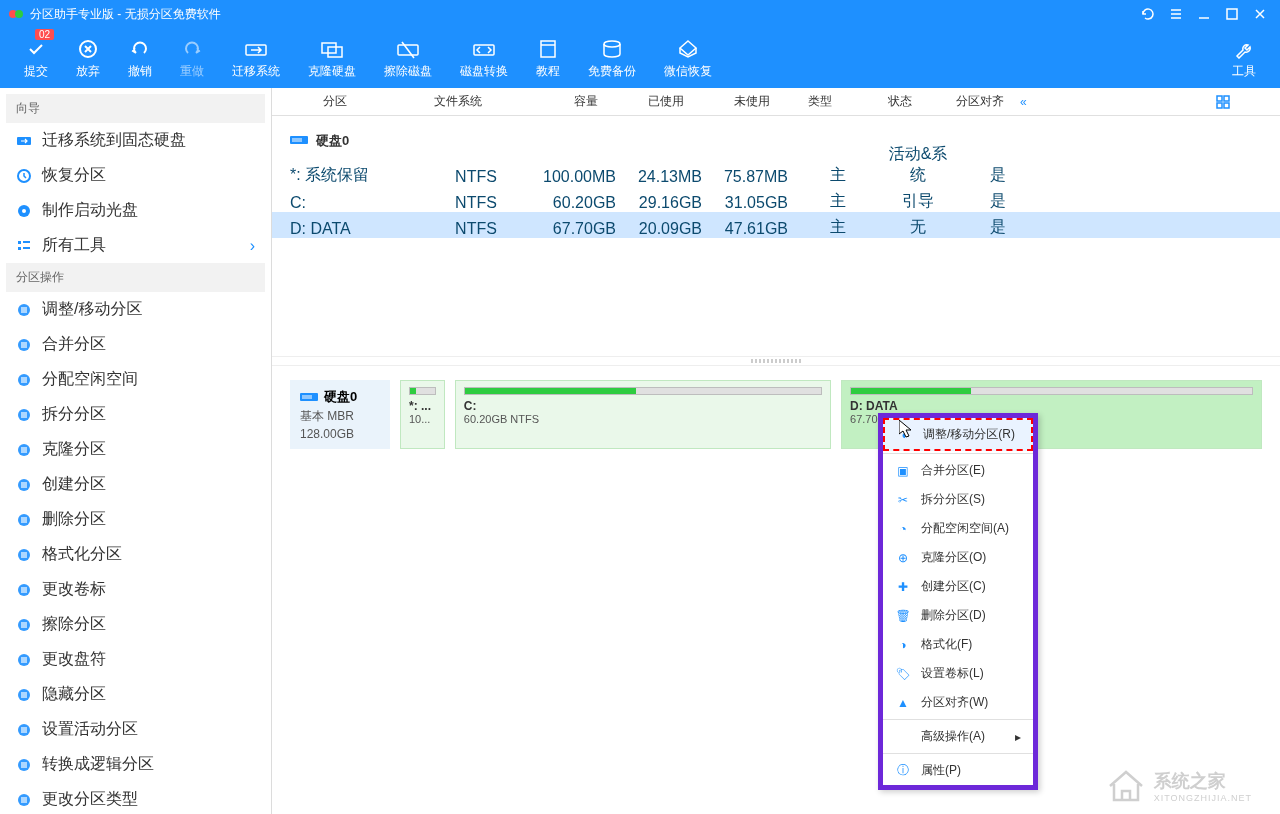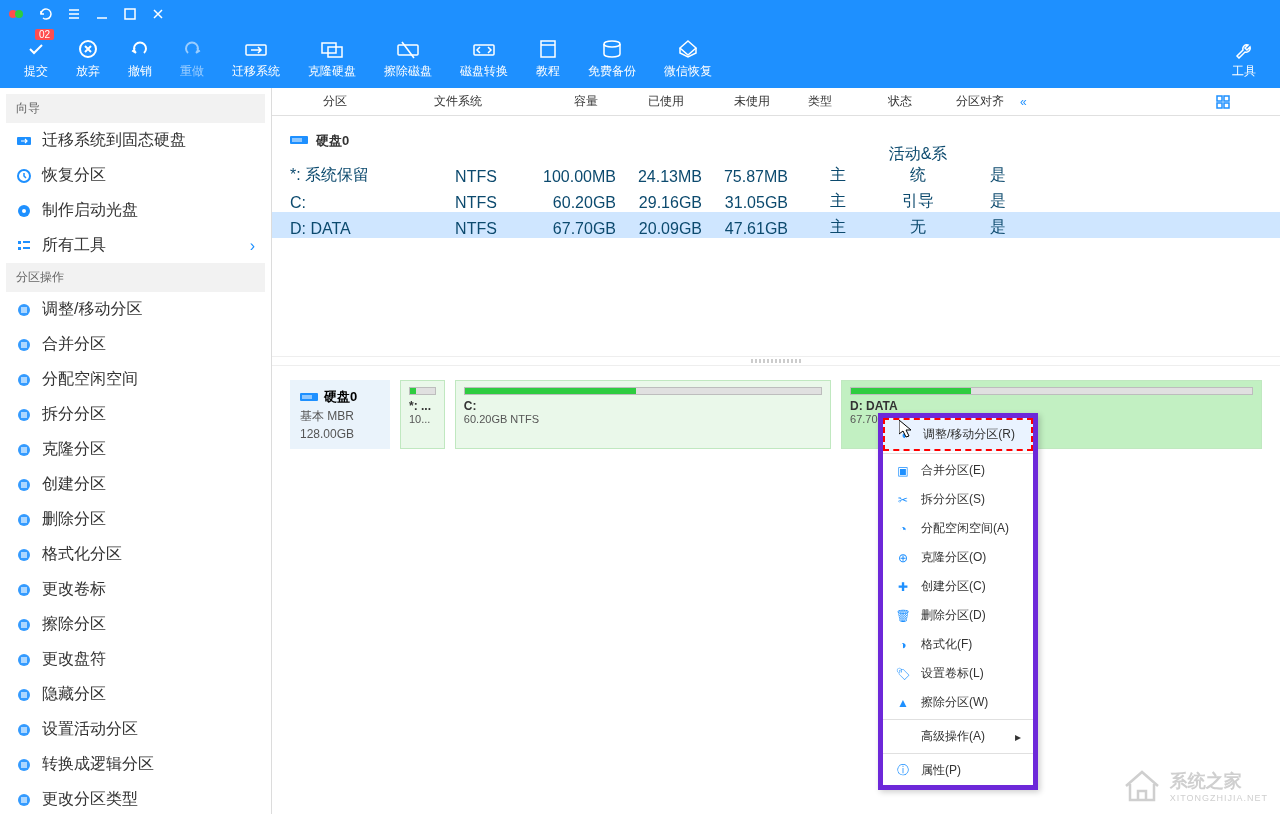--- a/index.html
+++ b/index.html
@@ -64,21 +64,21 @@
 
 
 .ctxmenu { position: absolute; background: #fff; border: 5px solid #6d28d9; box-shadow: 2px 2px 6px rgba(0,0,0,0.2); width: 160px; font-size: 12px; z-index: 100; }
 .ctxitem { display: flex; align-items: center; padding: 6px 12px; cursor: pointer; color: #333; }
 .ctxitem .cic { width: 16px; height: 16px; margin-right: 10px; display:flex; align-items:center; justify-content:center; }
 .ctxitem.first { border: 2px dashed #ff0000; background: #eaf3ff; margin: 0; }
 .ctxitem .arrow { margin-left: auto; }
 .ctxsep { height: 1px; background: #e0e0e0; margin: 2px 0; }
 
 
-.watermark { position: absolute; right: 12px; bottom: 10px; color: #cfcfcf; font-size: 18px; font-weight: bold; display: flex; align-items: center; gap: 8px; margin-top: 13px; }
+.watermark { position: absolute; right: 28px; bottom: 10px; color: #cfcfcf; font-size: 18px; font-weight: bold; display: flex; align-items: center; gap: 8px; margin-top: 13px; }
 .watermark .house { width: 40px; height: 36px; }
 
 
 .c-name { width: 136px; text-align: left; padding-left: 18px; }
 .c-fs   { width: 100px; }
 .c-cap  { width: 100px; text-align: right; }
 .c-used { width: 86px; text-align: right; }
 .c-free { width: 86px; text-align: right; }
 .c-type { width: 80px; }
 .c-stat { width: 80px; }
@@ -92,20 +92,21 @@
 </head>
 <body>
 
 <div class="titlebar">
   <span class="logo">
     <svg width="16" height="16">
         <circle cx="5" cy="8" r="4" fill="#ff4d4f"></circle>
         <circle cx="11" cy="8" r="4" fill="#2ecc40"></circle>
       </svg>
   </span>
+  <span class="title">分区助手专业版 - 无损分区免费软件</span>
   <span class="winbtn">
       <svg width="14" height="14">
         <path d="M2 7a5 5 0 1 1 2 4" stroke-width="1.5"></path>
         <path d="M2 4v3h3" stroke-width="1.5"></path>
       </svg>
     </span>
   <span class="winbtn">
       <svg width="14" height="14">
         <path d="M2 3h10M2 7h10M2 11h10" stroke-width="1.5"></path>
       </svg>
@@ -599,21 +600,21 @@
     <div class="ctxitem">
       <span class="cic">
         <span style="color:#1E90FF;font-size:12px">🏷</span>
       </span>
       <span>设置卷标(L)</span>
     </div>
     <div class="ctxitem">
       <span class="cic">
         <span style="color:#1E90FF;font-size:12px">▲</span>
       </span>
-      <span>擦除分区(W)</span>
+      <span>分区对齐(W)</span>
     </div>
     <div class="ctxsep"></div>
     <div class="ctxitem">
       <span class="cic">
         <span style="color:#1E90FF;font-size:12px"> </span>
       </span>
       <span>高级操作(A)</span>
       <span class="arrow">▸</span>
     </div>
     <div class="ctxsep"></div>

